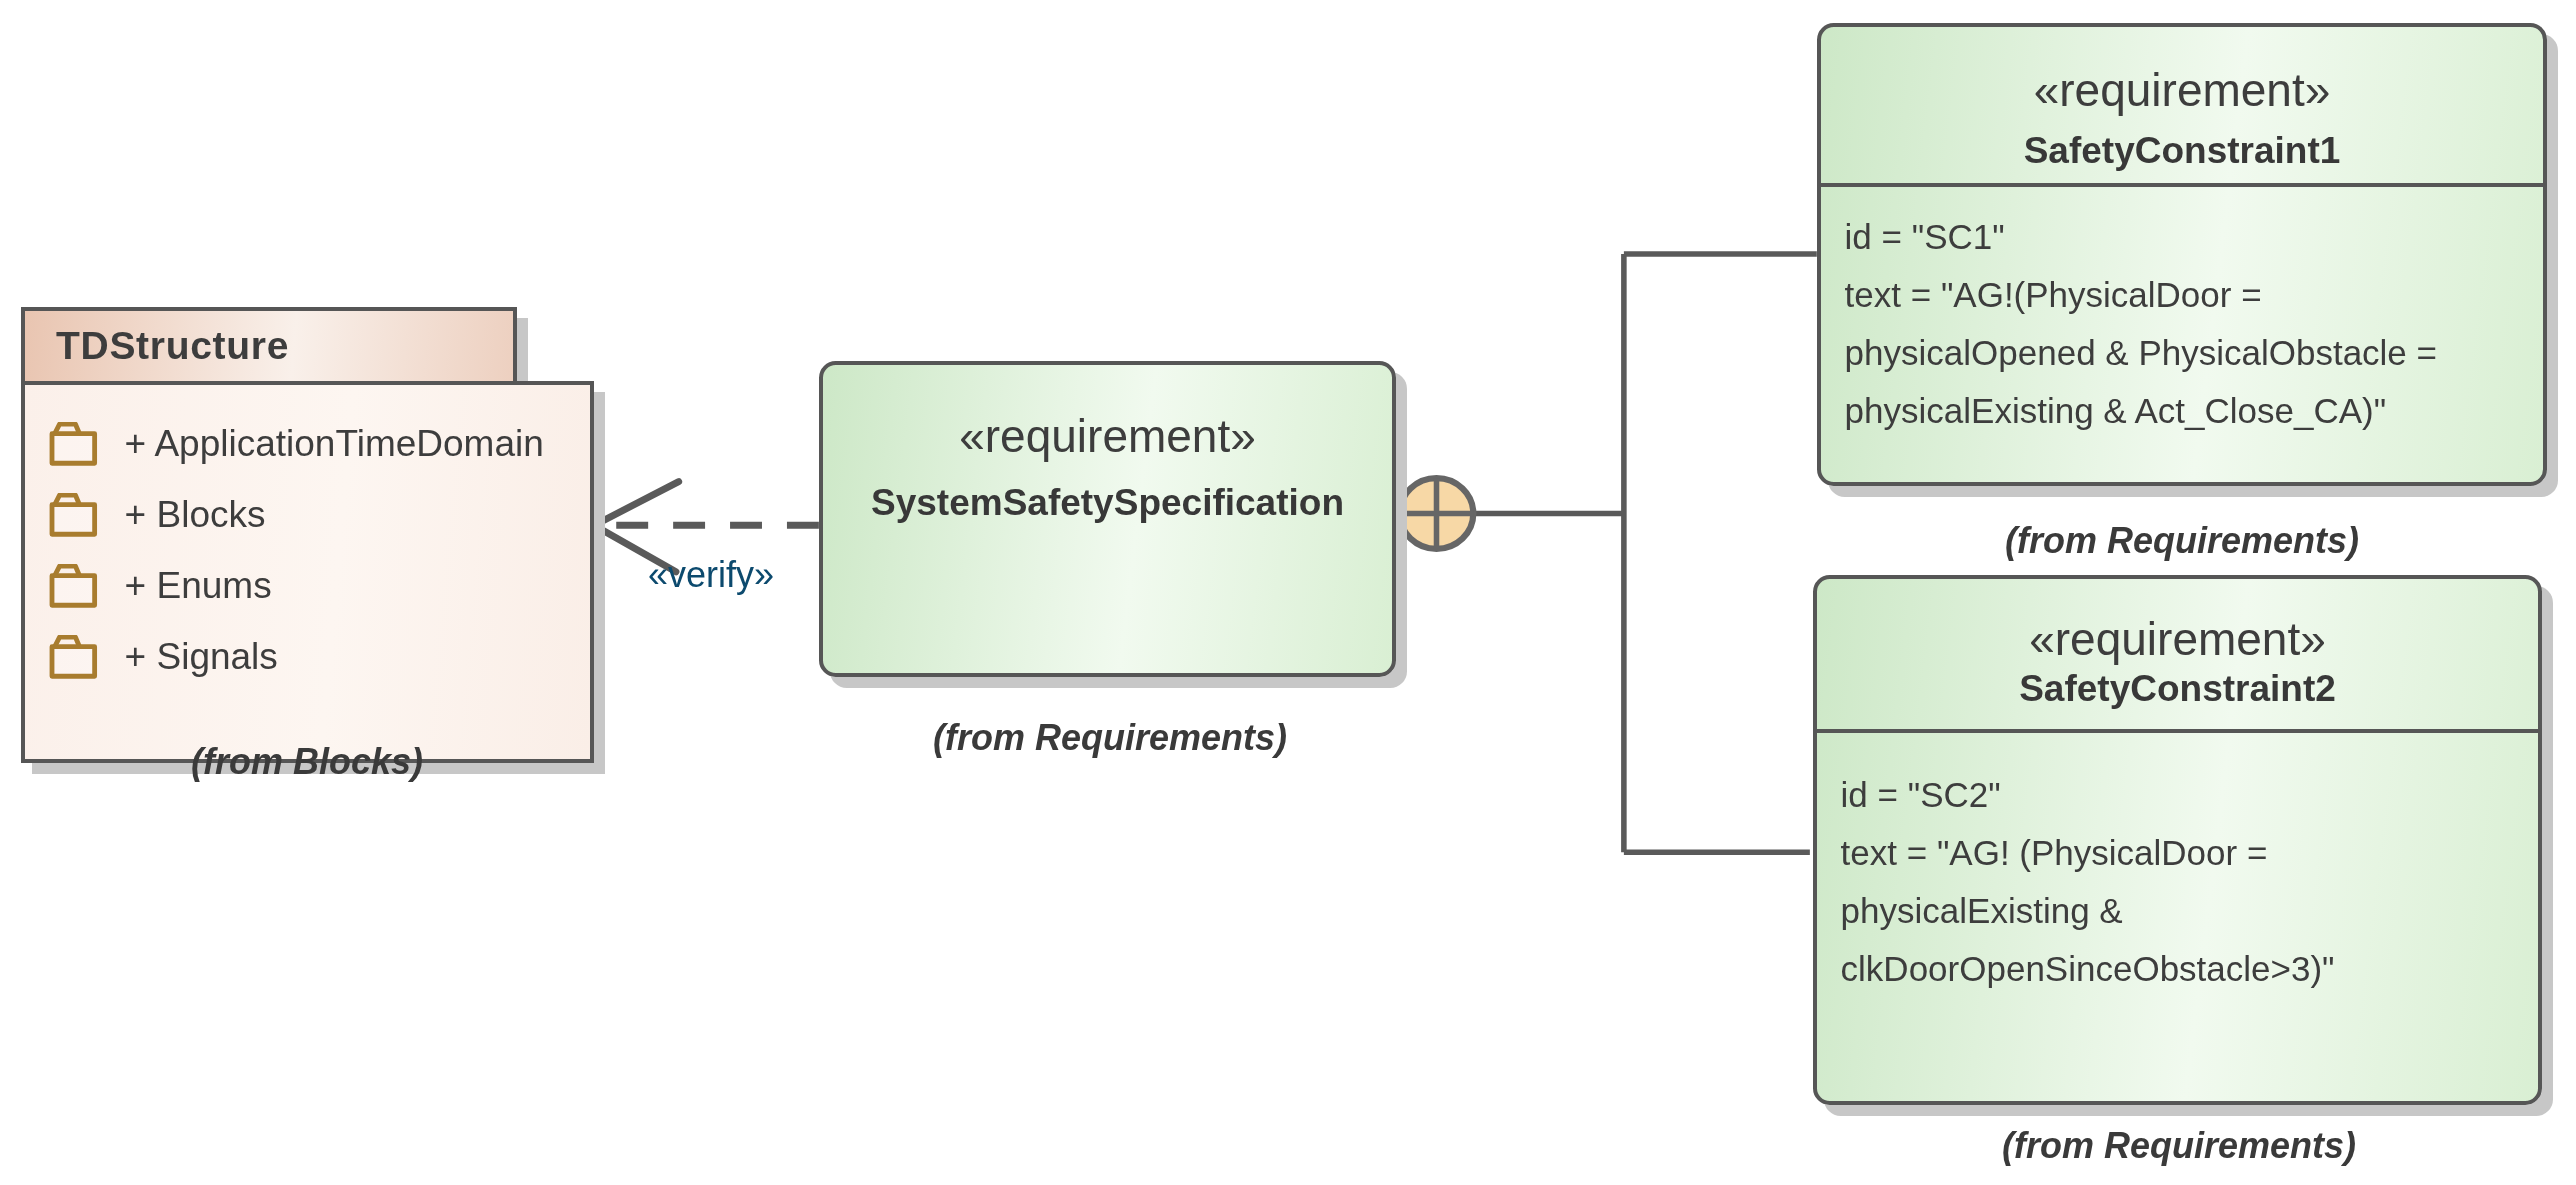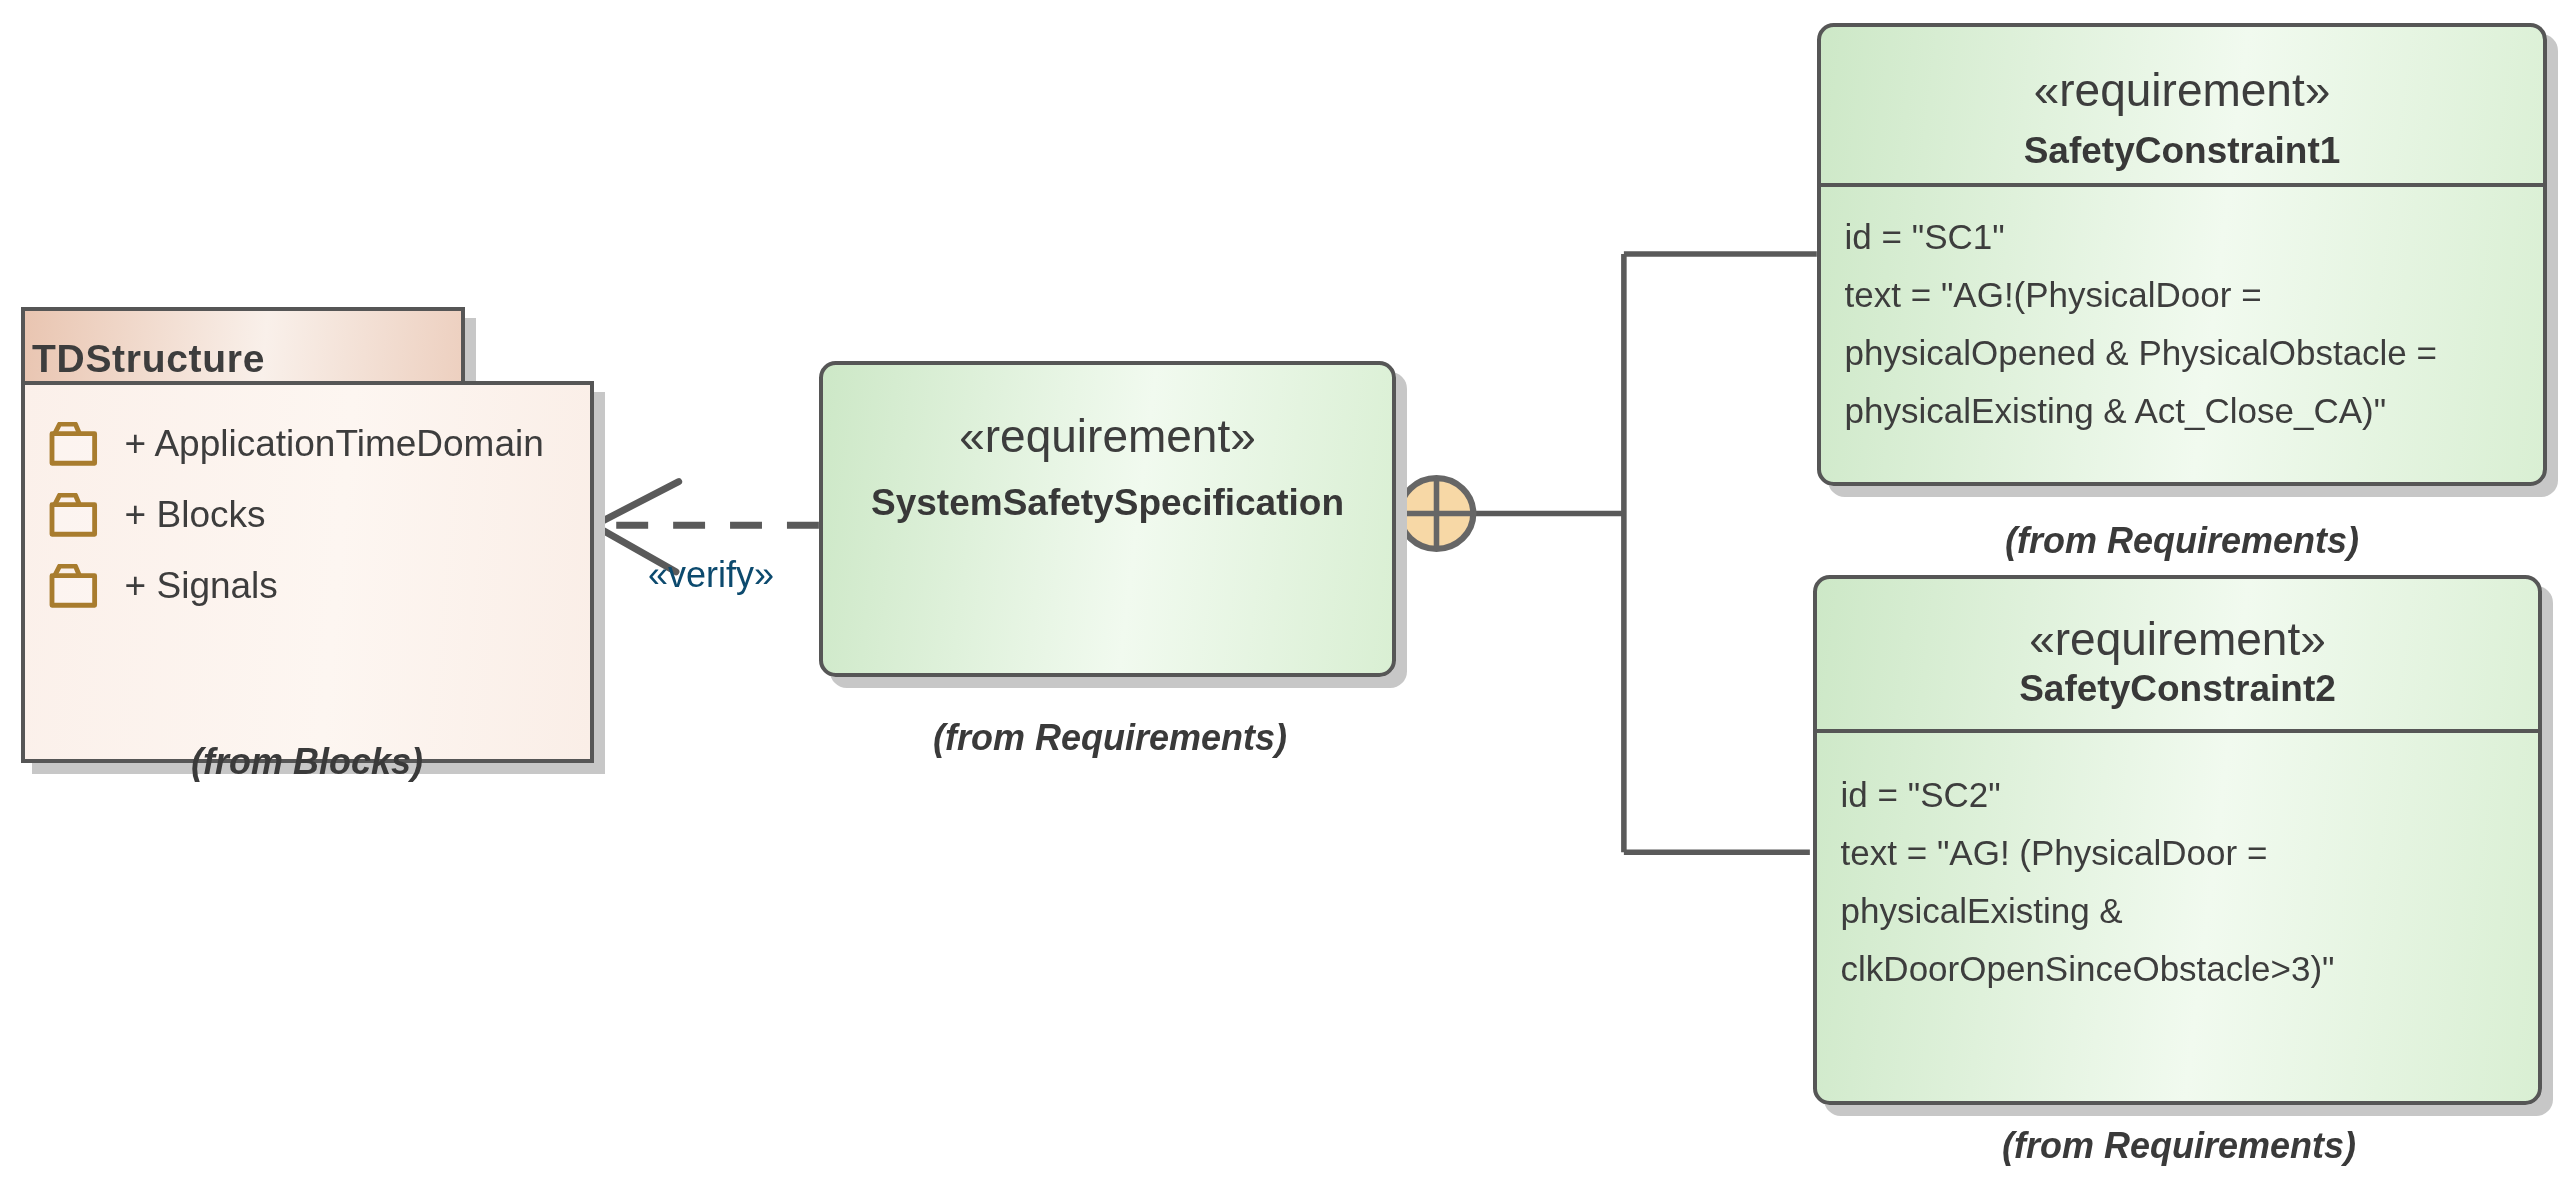--- a/index.html
+++ b/index.html
@@ -8,26 +8,26 @@
     width:2576px;height:1186px;
     background:#ffffff;
     font-family:"Liberation Sans", sans-serif;
     color:#3d3d3d;
     overflow:hidden;
   }
   .connectors{position:absolute;left:0;top:0;width:2576px;height:1186px;}
 
   
   .pkg-tab{
-    position:absolute;left:21px;top:307px;width:444px;height:78px;
+    position:absolute;left:21px;top:307px;width:496px;height:78px;
     box-sizing:border-box;border:4.2px solid #565656;
     background:linear-gradient(95deg,#e9c5b1 0%,#f9f0ea 55%,#edd0c0 100%);
     box-shadow:11px 11px 0 0 #c7c7c7;
-    display:flex;align-items:flex-end;
-    padding-left:7px;
+    display:flex;align-items:center;
+    padding-left:31px;
   }
   .pkg-title{font-size:39px;font-weight:bold;letter-spacing:0.7px;}
   .pkg-body{
     position:absolute;left:21px;top:381px;width:573px;height:382px;
     box-sizing:border-box;border:4.2px solid #565656;
     background:linear-gradient(95deg,#fbf0ea 0%,#fdf6f1 55%,#faeee7 100%);
     box-shadow:11px 11px 0 0 #c7c7c7;
     padding-top:23.6px;
   }
   .pkg-row{
@@ -115,20 +115,27 @@
         <path d="M8 17 L15 3 L38 3 L44 17" fill="none" stroke="#a87c2e" stroke-width="7" stroke-linejoin="round"></path>
         <rect x="4" y="17" width="62" height="43" fill="rgba(255,255,255,0.25)" stroke="#a87c2e" stroke-width="7" stroke-linejoin="round"></rect>
       </svg>
       <span class="label">+ Blocks</span>
     </div>
     <div class="pkg-row">
       <svg class="folder" width="50" height="44" viewBox="0 0 72 64">
         <path d="M8 17 L15 3 L38 3 L44 17" fill="none" stroke="#a87c2e" stroke-width="7" stroke-linejoin="round"></path>
         <rect x="4" y="17" width="62" height="43" fill="rgba(255,255,255,0.25)" stroke="#a87c2e" stroke-width="7" stroke-linejoin="round"></rect>
       </svg>
+      <span class="label">+ Enums</span>
+    </div>
+    <div class="pkg-row">
+      <svg class="folder" width="50" height="44" viewBox="0 0 72 64">
+        <path d="M8 17 L15 3 L38 3 L44 17" fill="none" stroke="#a87c2e" stroke-width="7" stroke-linejoin="round"></path>
+        <rect x="4" y="17" width="62" height="43" fill="rgba(255,255,255,0.25)" stroke="#a87c2e" stroke-width="7" stroke-linejoin="round"></rect>
+      </svg>
       <span class="label">+ Signals</span>
     </div>
   </div>
   <div class="note" style="left:307px;top:762px;">(from Blocks)</div>
 
   <div class="verify-label" style="left:711px;top:575px;">«verify»</div>
 
   <div class="req-box spec-box">
     <div class="stereo">«requirement»</div>
     <div class="req-name">SystemSafetySpecification</div>

